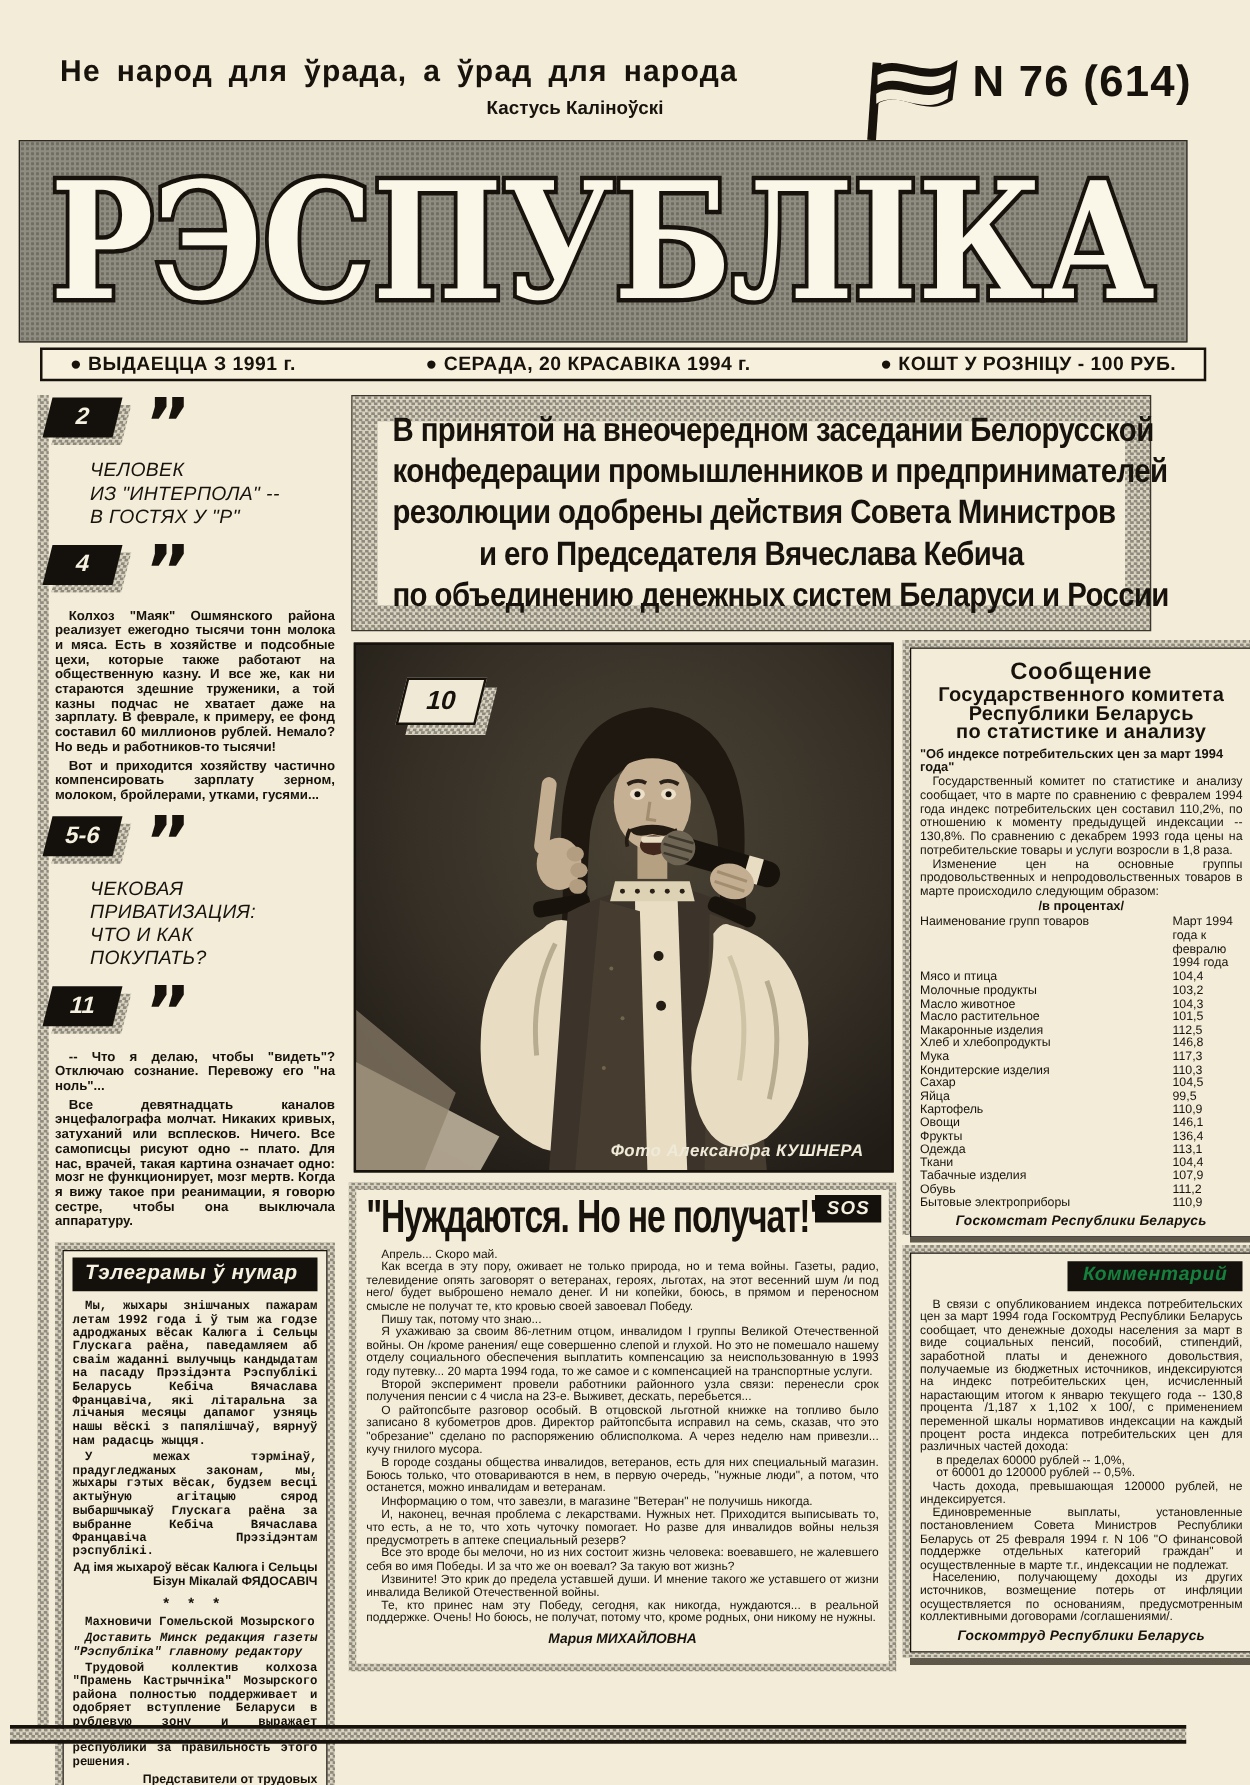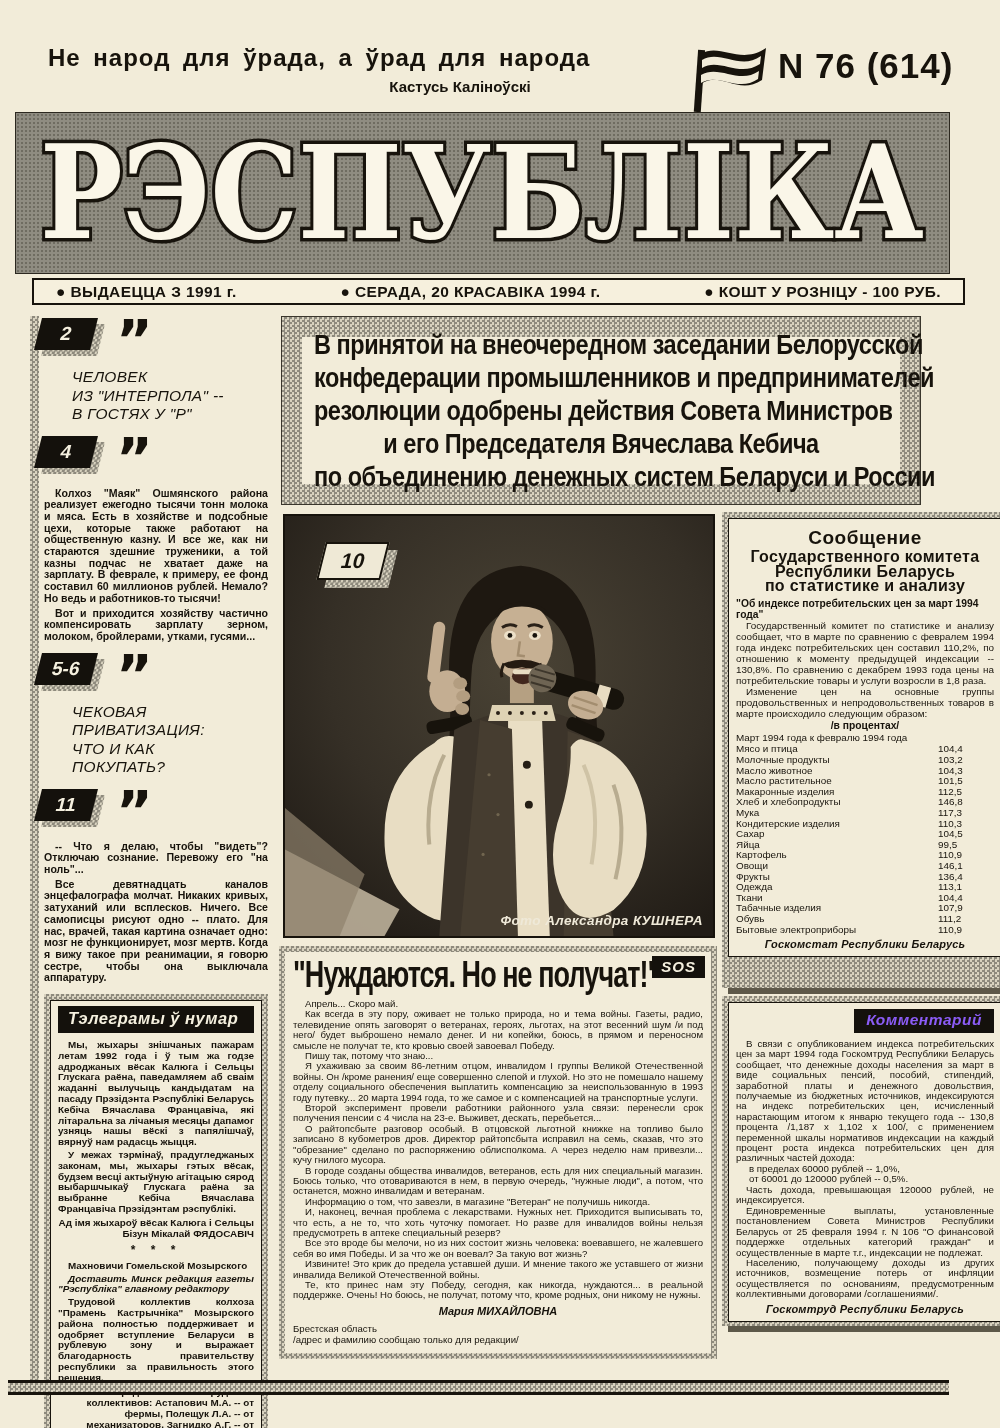--- a/index.html
+++ b/index.html
@@ -39,39 +39,39 @@
   .quote{font-family:"DejaVu Sans",sans-serif;font-weight:bold;font-size:56px;line-height:.78;
     margin-left:22px;letter-spacing:-5px;color:#17130c;}
   .teaser-title{font-style:italic;font-size:15.5px;line-height:18.5px;margin:2px 0 12px 28px;white-space:pre-line;letter-spacing:.3px;}
   .lp{font-weight:bold;font-size:10.6px;line-height:11.7px;text-align:justify;margin:0 0 3px;text-indent:11px;}
   .teaser-paras{margin:6px 0 10px;}
 
   .telegram-box{margin-top:10px;padding:6px;}
   .telegram-inner{background:#f2ecd9;border:1.5px solid #17130c;padding:7px 7px 9px;}
   .telegram-header{background:#14110c;color:#f5f0df;font-weight:bold;font-style:italic;
     font-size:16.5px;padding:3px 10px 5px;margin:-2px 0 7px;letter-spacing:.5px;}
-  .tg p{font-weight:bold;font-size:9.9px;line-height:10.8px;text-align:justify;margin:0 0 2px;text-indent:10px;}
+  .tg p{font-weight:bold;font-size:9.9px;line-height:10.8px;text-align:justify;margin:0 0 2px;text-indent:10px;font-family:Liberation Mono, monospace;}
   .tg-sig{font-weight:bold;font-size:9.9px;line-height:11px;text-align:right;margin:2px 0 0;}
   .tg-sep{text-align:center;font-weight:bold;font-size:12px;letter-spacing:6px;margin:4px 0;}
   .tg-addr{font-weight:bold;font-size:10.2px;line-height:11.5px;text-align:center;margin:0;}
   .tg-addressee{font-weight:bold;font-style:italic;font-size:10.2px;line-height:11.5px;margin:0 0 2px;}
 
   
   .headline-box{position:absolute;left:281px;top:316px;width:640px;height:189px;box-sizing:border-box;
     padding:20px;border:1.5px solid #3a362c;}
   .headline-inner{background:#f2ecd9;height:100%;display:flex;flex-direction:column;justify-content:center;}
   .hl-line{font-weight:bold;font-size:24.5px;line-height:33px;text-align:center;
     letter-spacing:-.5px;transform:scale(.96,1.1);white-space:nowrap;}
 
   .photo-wrap{position:absolute;left:283px;top:514px;width:432px;height:424px;border:2px solid #17130c;box-sizing:border-box;background:#2e2921;}
   .photo-badge{position:absolute;left:36px;top:26px;width:64px;height:38px;}
   .photo-badge .pb-shadow{position:absolute;left:8px;top:8px;width:64px;height:38px;transform:skewX(-14deg);}
   .photo-badge .pb-face{position:absolute;inset:0;background:#efe9d6;border:2.5px solid #17130c;
     transform:skewX(-14deg);font-size:21px;font-weight:bold;line-height:34px;text-align:center;color:#17130c;}
-  .photo-credit{position:absolute;right:10px;bottom:8px;color:#efe9d8;font-weight:bold;font-style:italic;font-size:13.5px;letter-spacing:.4px;}
+  .photo-credit{position:absolute;right:22px;bottom:8px;color:#efe9d8;font-weight:bold;font-style:italic;font-size:13.5px;letter-spacing:.4px;}
 
   .article-box{position:absolute;left:279px;top:946px;width:438px;box-sizing:border-box;padding:6px;}
   .article-inner{background:#f2ecd9;padding:4px 8px 8px;}
   .article-title-row{position:relative;margin:2px 0 8px;}
   .article-title{display:inline-block;font-weight:bold;font-size:29px;letter-spacing:-1px;
     transform:scale(.93,1.28);transform-origin:left center;white-space:nowrap;}
   .sos{position:absolute;right:-2px;top:-2px;background:#14110c;color:#f5f0df;
     font-weight:bold;font-style:italic;font-size:15px;padding:2px 9px 3px;letter-spacing:1px;}
   .ap{font-size:9.6px;line-height:10.4px;text-align:justify;margin:0;text-indent:12px;}
   .art-sig{font-weight:bold;font-style:italic;font-size:11px;text-align:center;margin:4px 0 6px;}
@@ -83,21 +83,21 @@
   .report-box{top:512px;height:476px;}
   .commentary-box{top:996px;height:330px;}
   .rep-title{font-weight:bold;font-size:19px;text-align:center;letter-spacing:.5px;margin:2px 0 1px;}
   .rep-sub div{font-weight:bold;font-size:16px;line-height:14.5px;text-align:center;letter-spacing:.3px;}
   .rep-lead{font-weight:bold;font-size:10.3px;line-height:11.4px;margin:4px 0 1px;}
   .rp{font-size:9.9px;line-height:10.9px;text-align:justify;margin:0;text-indent:10px;}
   .rep-units{font-weight:bold;font-size:10.3px;text-align:center;margin:1px 0;}
   .trow,.thead{display:grid;grid-template-columns:1fr 56px;font-size:9.9px;line-height:10.6px;}
   .thead{line-height:11px;margin-bottom:1px;}
   .rep-foot,.com-foot{font-weight:bold;font-style:italic;font-size:11px;text-align:center;margin-top:3px;letter-spacing:.2px;}
-  .com-header{background:#14110c;color:#8b5cf6;font-weight:bold;font-style:italic;font-size:15.5px;
+  .com-header{background:#14110c;color:#15803d;font-weight:bold;font-style:italic;font-size:15.5px;
     padding:2px 12px 4px;margin:0 0 6px auto;width:fit-content;letter-spacing:.5px;}
   .cp{font-size:9.7px;line-height:10.4px;text-align:justify;margin:0;text-indent:10px;}
   .scale-line{font-size:9.7px;line-height:10.6px;padding-left:13px;}
 
   .bottom-bar{position:absolute;left:8px;top:1380px;width:941px;height:9px;border-top:3px solid #17130c;border-bottom:3px solid #17130c;}
 </style>
 </head>
 <body>
 
 <div class="page">
@@ -311,45 +311,41 @@
           <p class="ap">Второй эксперимент провели работники районного узла связи: перенесли срок получения пенсии с 4 числа на 23-е. Выживет, дескать, перебьется...</p>
           <p class="ap">О райтопсбыте разговор особый. В отцовской льготной книжке на топливо было записано 8 кубометров дров. Директор райтопсбыта исправил на семь, сказав, что это "обрезание" сделано по распоряжению облисполкома. А через неделю нам привезли... кучу гнилого мусора.</p>
           <p class="ap">В городе созданы общества инвалидов, ветеранов, есть для них специальный магазин. Боюсь только, что отовариваются в нем, в первую очередь, "нужные люди", а потом, что останется, можно инвалидам и ветеранам.</p>
           <p class="ap">Информацию о том, что завезли, в магазине "Ветеран" не получишь никогда.</p>
           <p class="ap">И, наконец, вечная проблема с лекарствами. Нужных нет. Приходится выписывать то, что есть, а не то, что хоть чуточку помогает. Но разве для инвалидов войны нельзя предусмотреть в аптеке специальный резерв?</p>
           <p class="ap">Все это вроде бы мелочи, но из них состоит жизнь человека: воевавшего, не жалевшего себя во имя Победы. И за что же он воевал? За такую вот жизнь?</p>
           <p class="ap">Извините! Это крик до предела уставшей души. И мнение такого же уставшего от жизни инвалида Великой Отечественной войны.</p>
           <p class="ap">Те, кто принес нам эту Победу, сегодня, как никогда, нуждаются... в реальной поддержке. Очень! Но боюсь, не получат, потому что, кроме родных, они никому не нужны.</p>
         </div>
       <div class="art-sig">Мария МИХАЙЛОВНА</div>
-      <div class="art-foot">
-
-      <div>Брестская область</div>
-          <div>/адрес и фамилию сообщаю только для редакции/</div>
-        </div>
     </div>
   </div>
 
   <div class="rbox report-box stipple">
     <div class="rbox-inner">
       <div class="rep-title">Сообщение</div>
       <div class="rep-sub">
 
       <div>Государственного комитета</div>
           <div>Республики Беларусь</div>
           <div>по статистике и анализу</div>
         </div>
       <p class="rep-lead">"Об индексе потребительских цен за март 1994 года"</p>
       <div>
 
       <p class="rp">Государственный комитет по статистике и анализу сообщает, что в марте по сравнению с февралем 1994 года индекс потребительских цен составил 110,2%, по отношению к моменту предыдущей индексации -- 130,8%. По сравнению с декабрем 1993 года цены на потребительские товары и услуги возросли в 1,8 раза.</p>
           <p class="rp">Изменение цен на основные группы продовольственных и непродовольственных товаров в марте происходило следующим образом:</p>
         </div>
       <div class="rep-units">/в процентах/</div>
       <div class="thead">
+        <span>Наименование групп товаров</span>
         <span>Март 1994 года к февралю 1994 года</span>
       </div>
       <div>
 
           <div class="trow">
             <span>Мясо и птица</span>
             <span>104,4</span>
           </div>
 
           <div class="trow">

